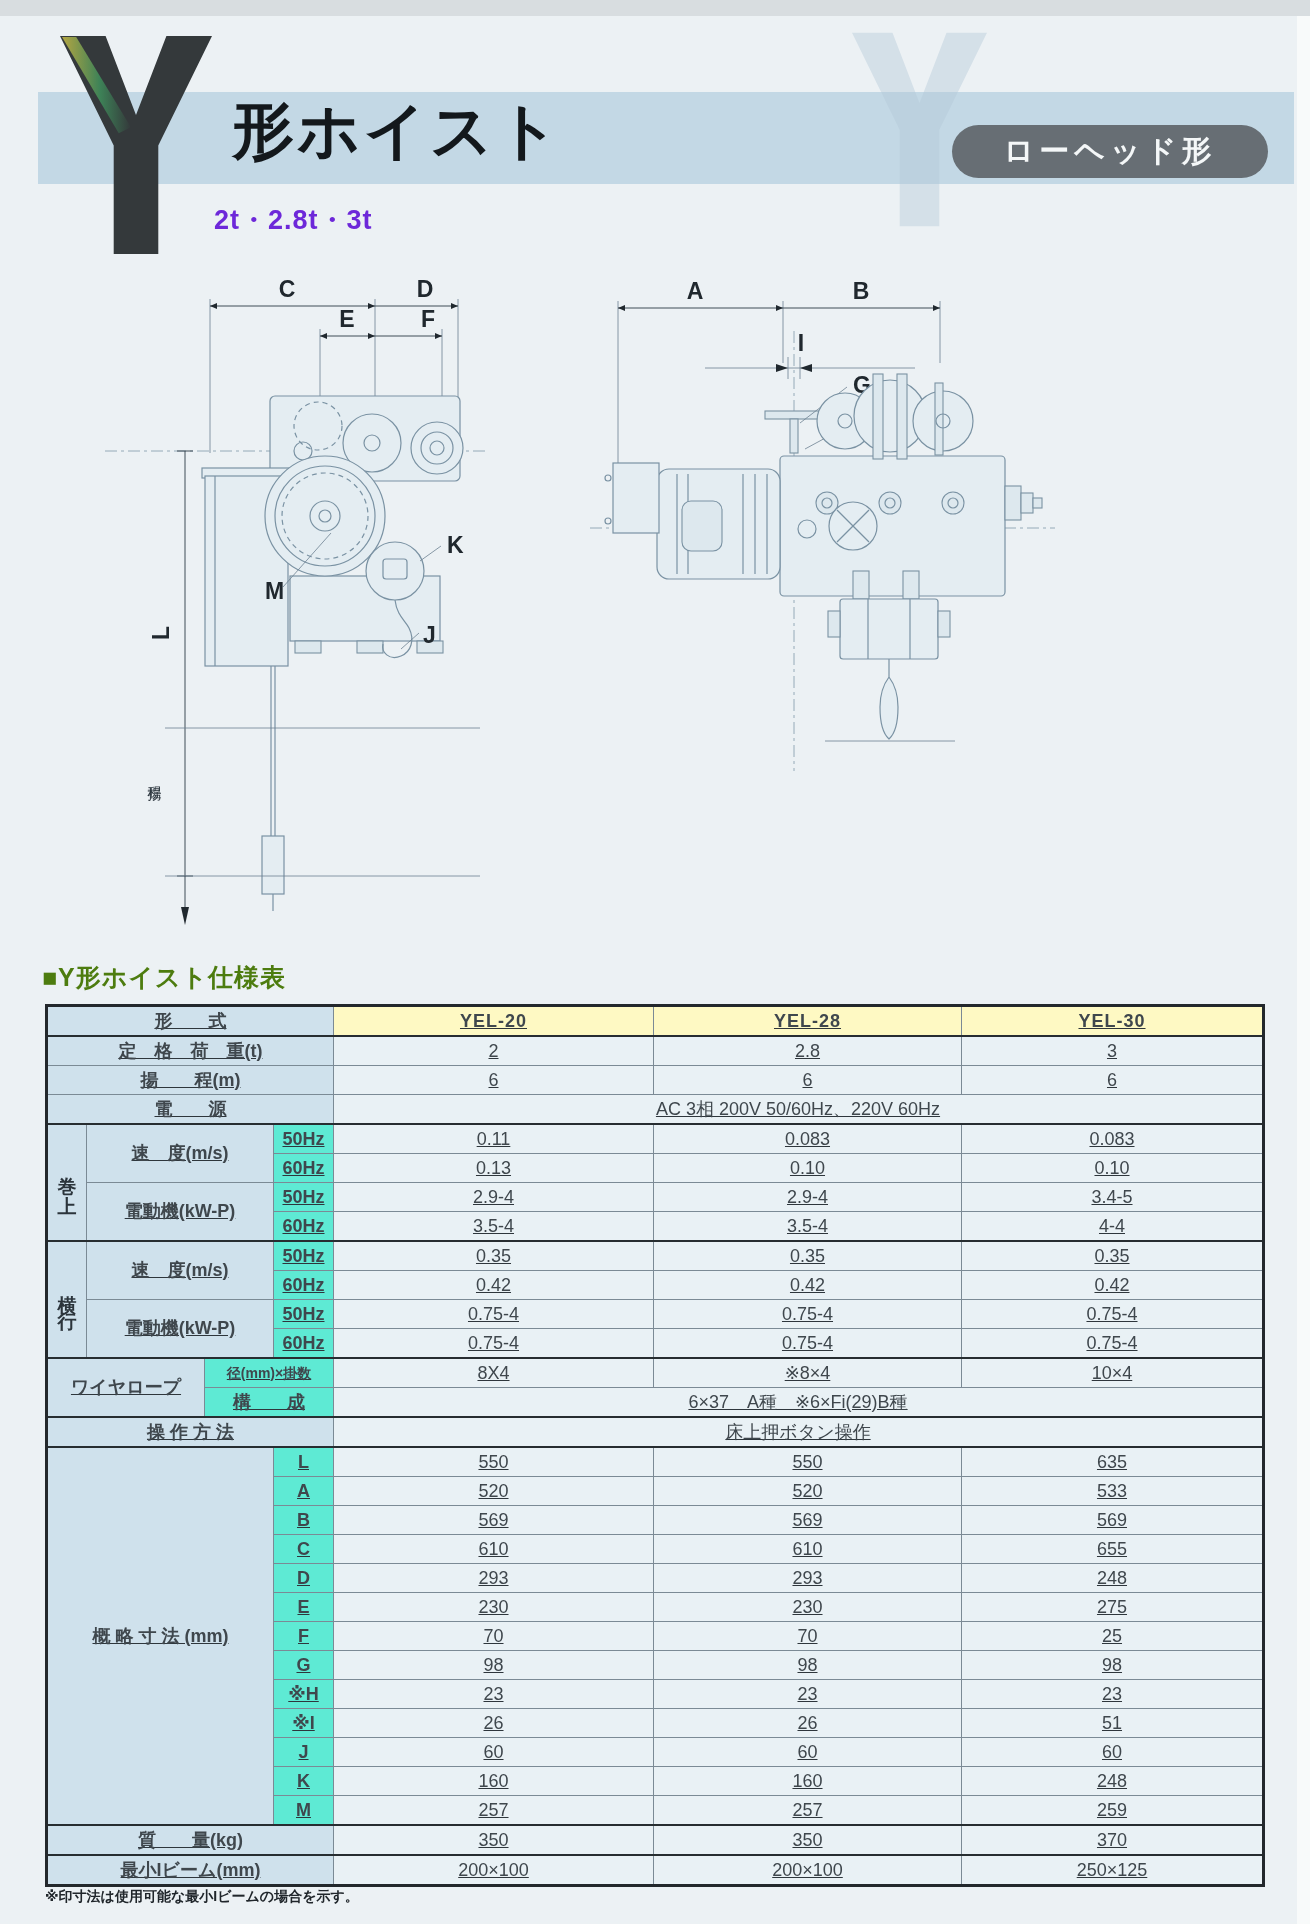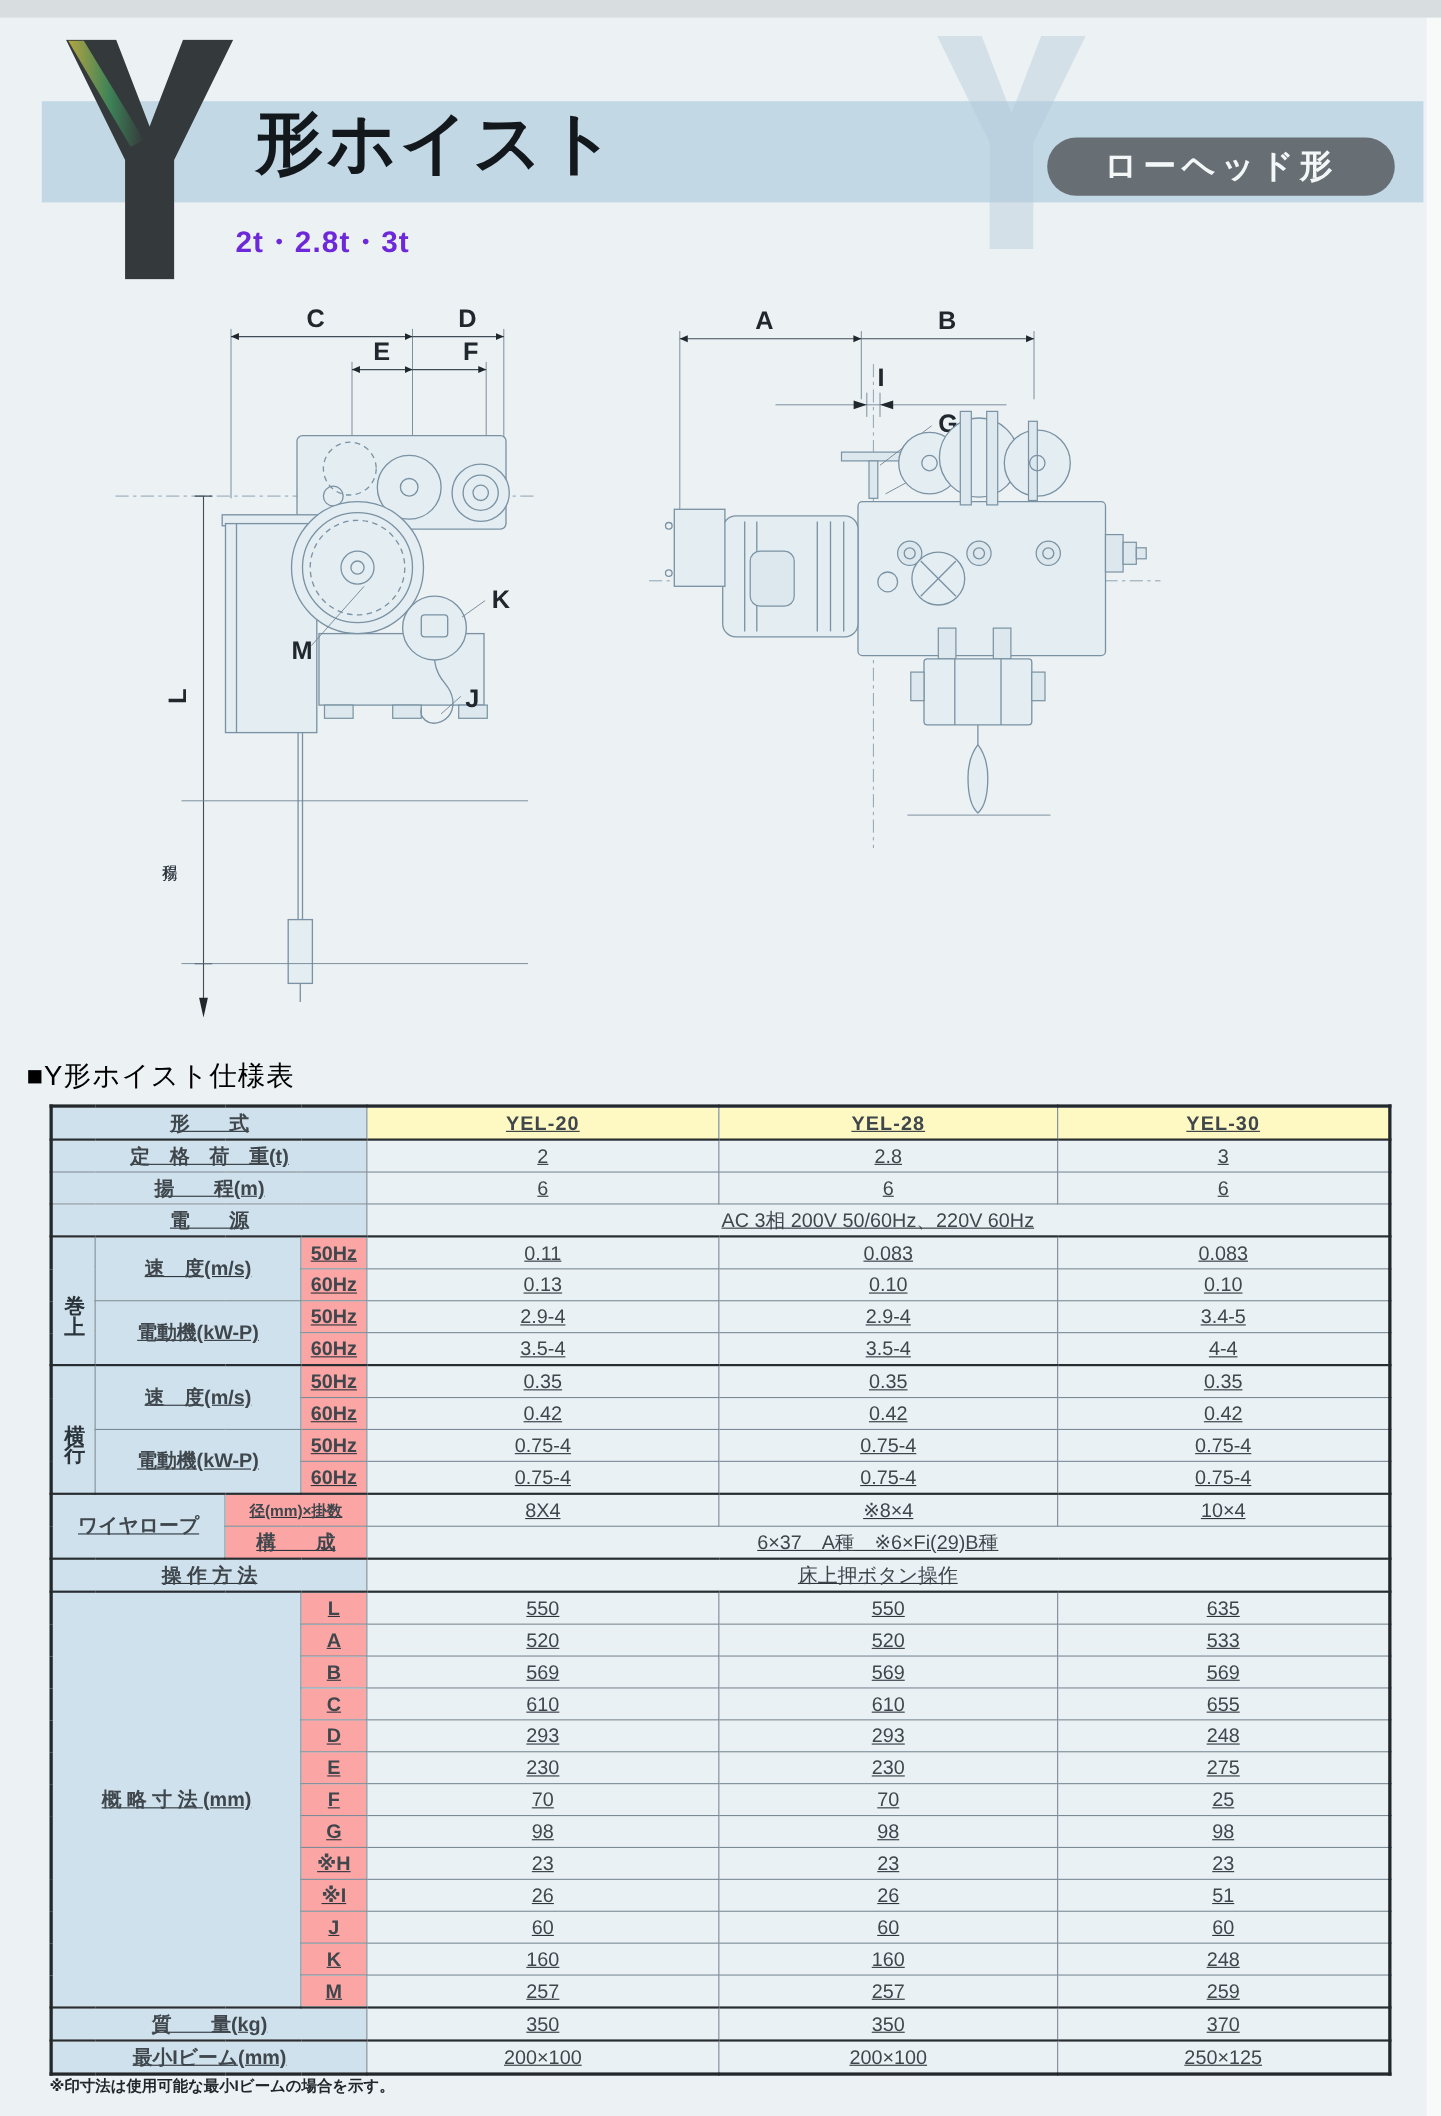--- a/index.html
+++ b/index.html
@@ -30,34 +30,34 @@
   .dimtxt{font-size:23px;font-weight:600;fill:#20282e;}
   .smalltxt{font-size:14px;fill:#2c363e;}
   .ln{stroke:#3e4c57;stroke-width:1;fill:none;}
   .thin{stroke:#6d8292;stroke-width:.8;fill:none;}
   .mech{stroke:#7a92a3;stroke-width:1.2;fill:none;}
   .mechf{stroke:#7a92a3;stroke-width:1.2;fill:#e4edf2;}
   .mechf2{stroke:#7a92a3;stroke-width:1.1;fill:#dde8ee;}
   .cl{stroke:#8da3b1;stroke-width:.9;stroke-dasharray:12 4 3 4;fill:none;}
   .dsh{stroke-dasharray:5 4;}
   
-  .tbl-title{position:absolute;left:24px;top:945px;font-size:25px;font-weight:400;color:#000000;letter-spacing:1px;}
+  .tbl-title{position:absolute;left:42px;top:945px;font-size:25px;font-weight:700;color:#4d7c0f;letter-spacing:1px;}
   table.spec{
     position:absolute;left:45px;top:988px;width:1217px;
     border-collapse:collapse;table-layout:fixed;
     border:3px solid #23282c;
     text-decoration:underline;
   }
   table.spec td{
     border:1px solid #7b8a95;height:28px;padding:0 2px;
     font-size:18px;text-align:center;color:#3f474d;line-height:1.15;
     overflow:hidden;white-space:nowrap;
   }
   td.lab{background:#cfe1ec;font-weight:700;color:#2b343b;}
-  td.sub{background:#fca5a5;font-weight:700;color:#333c43;}
+  td.sub{background:#5eead4;font-weight:700;color:#333c43;}
   td.sub.tiny{font-size:14px;letter-spacing:0;}
   td.val{background:#e9f1f5;}
   td.mod{background:#fef9c3;font-weight:800;color:#262e34;font-size:19px;letter-spacing:1px;}
   tr.sec td{border-top:2px solid #272d31;}
   td.vgroup{background:#cfe1ec;}
   td.vgroup span{
     writing-mode:vertical-rl;text-orientation:upright;
     font-weight:800;font-size:19px;letter-spacing:18px;color:#2b343b;
   }
   td.dims-lab{white-space:pre-line;line-height:1.6;font-size:19px;}

